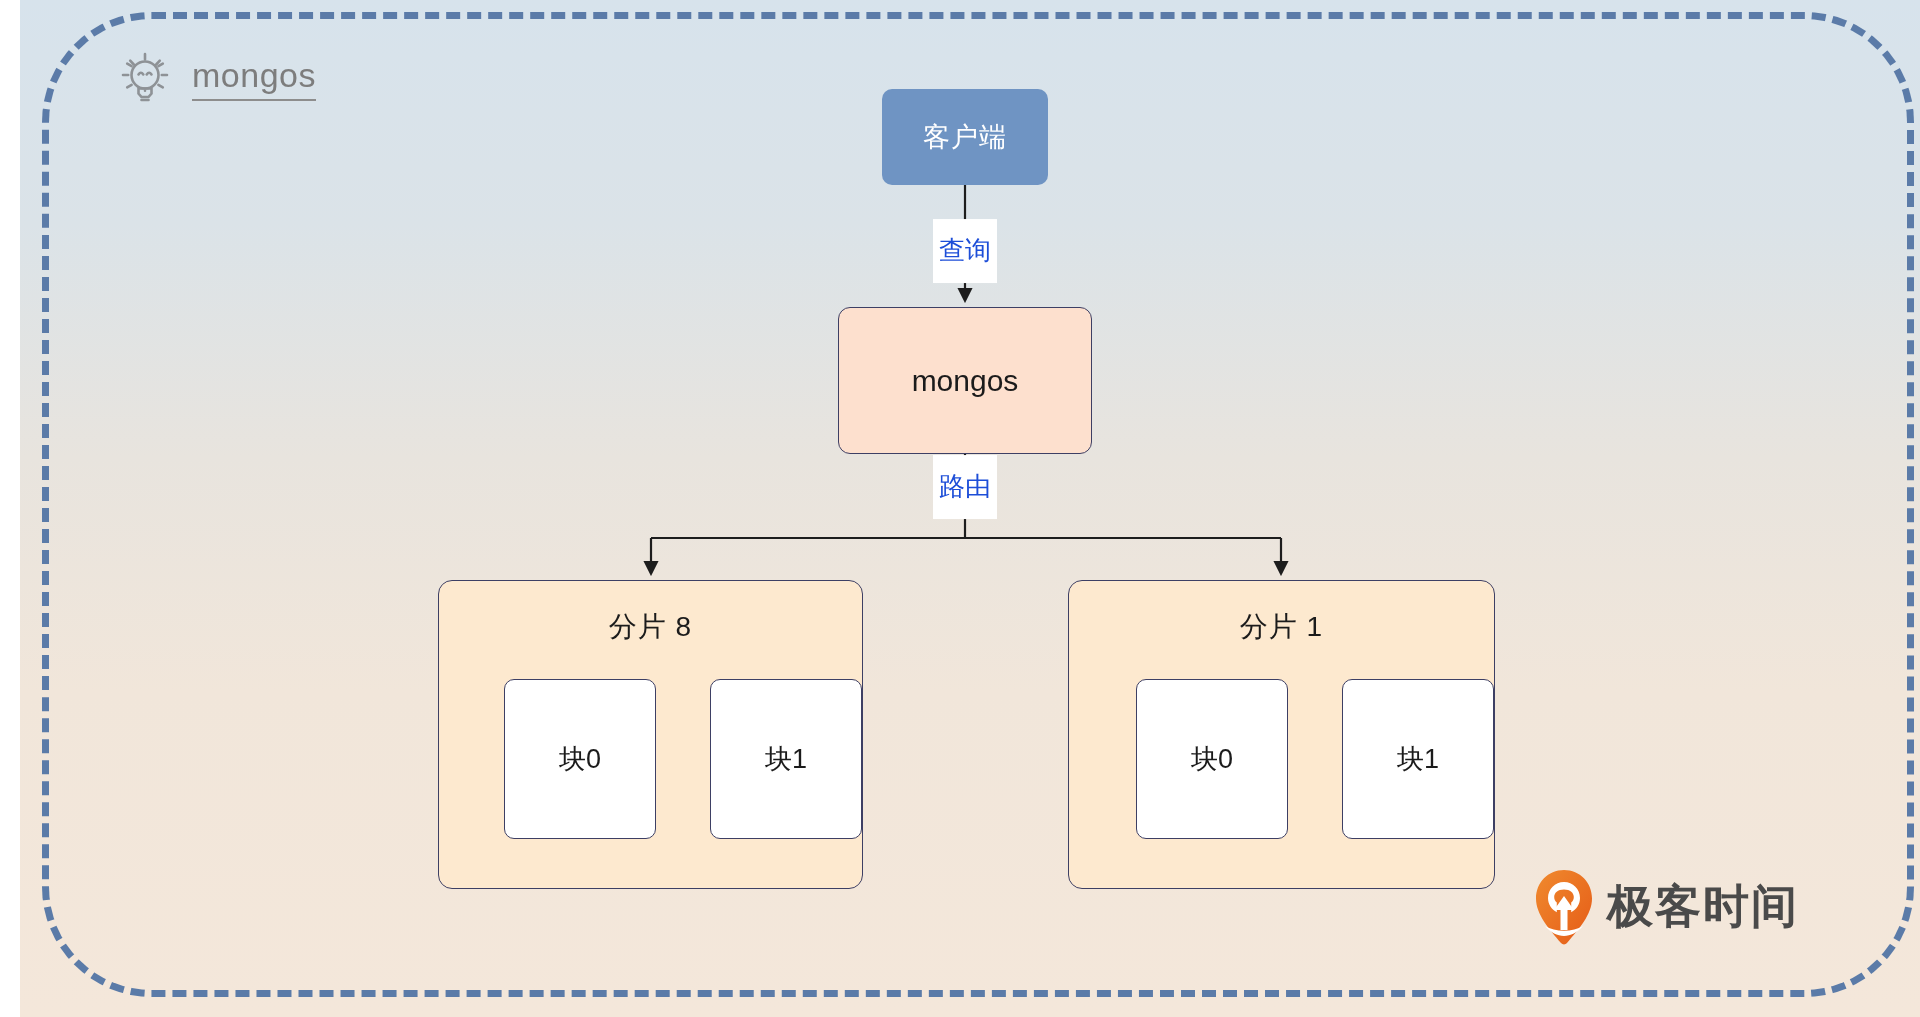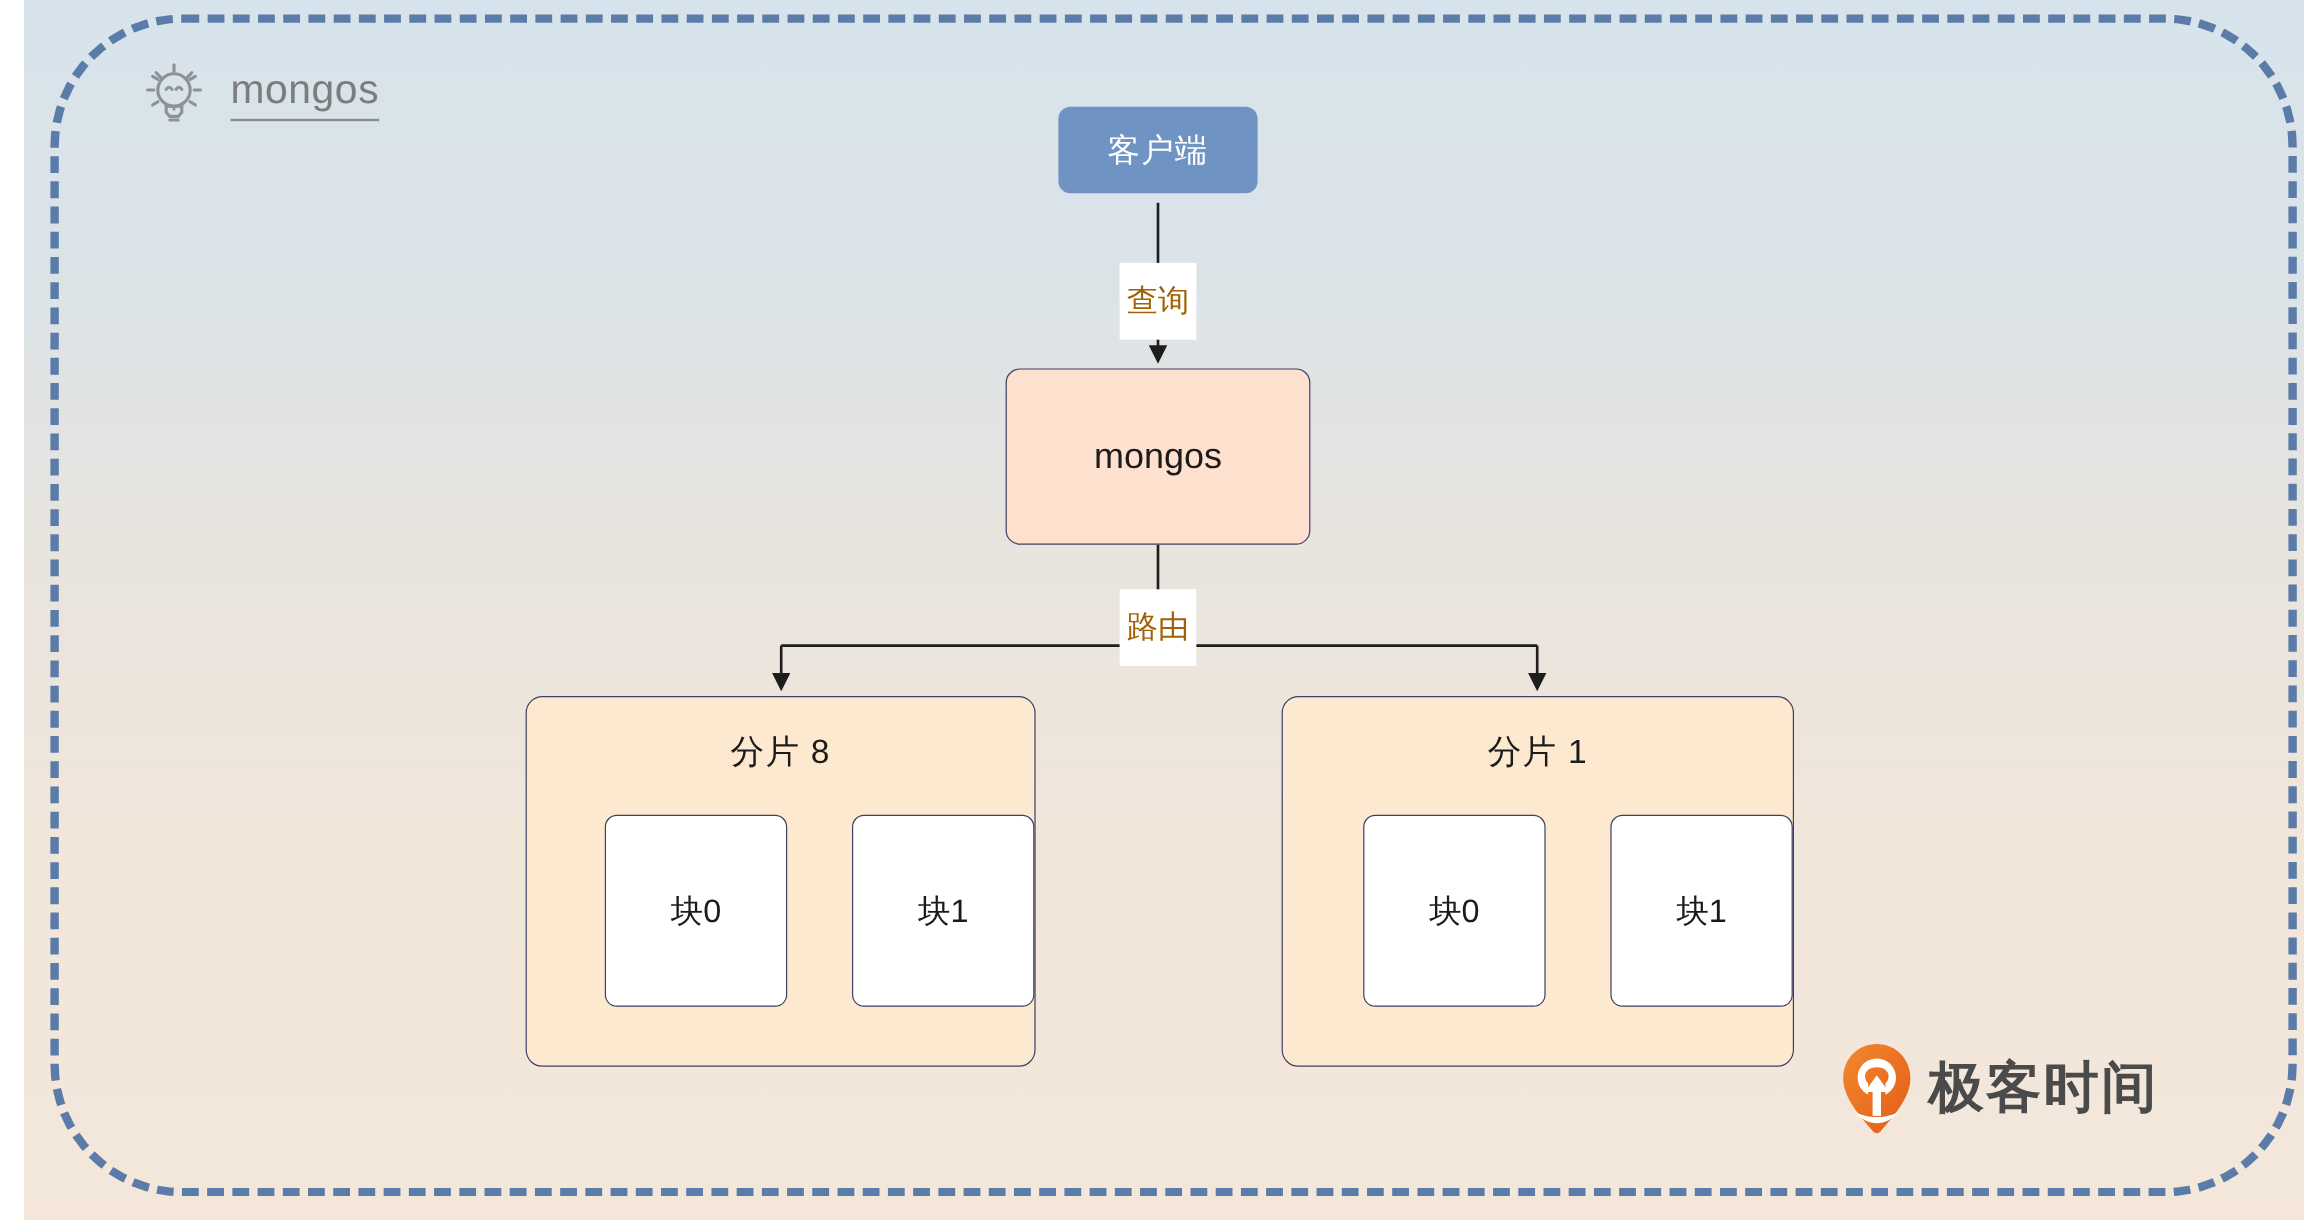--- a/index.html
+++ b/index.html
@@ -79,21 +79,21 @@
     box-sizing: border-box;
     display: flex;
     align-items: center;
     justify-content: center;
   }
 
   .node-client {
     left: 862px;
     top: 89px;
     width: 166px;
-    height: 72px;
+    height: 96px;
     background: #6f94c3;
     border-radius: 10px;
     color: #ffffff;
     font-size: 27px;
     letter-spacing: 1px;
     align-items: center;
   }
 
   .node-mongos {
     left: 818px;
@@ -151,29 +151,29 @@
     align-items: center;
     justify-content: center;
     font-size: 27px;
     color: #1b1b1b;
   }
 
   
   .edge-label {
     position: absolute;
     background: #ffffff;
-    color: #a16207;
+    color: #1d4ed8;
     font-size: 26px;
     line-height: 1.15;
     padding: 17px 6px;
     white-space: nowrap;
     transform: translate(-50%, -50%);
   }
   .label-query { left: 945px; top: 251px; }
-  .label-route { left: 945px; top: 523px; }
+  .label-route { left: 945px; top: 487px; }
 
   
   .brand {
     position: absolute;
     left: 1513px;
     top: 868px;
     display: flex;
     align-items: center;
     gap: 12px;
   }

